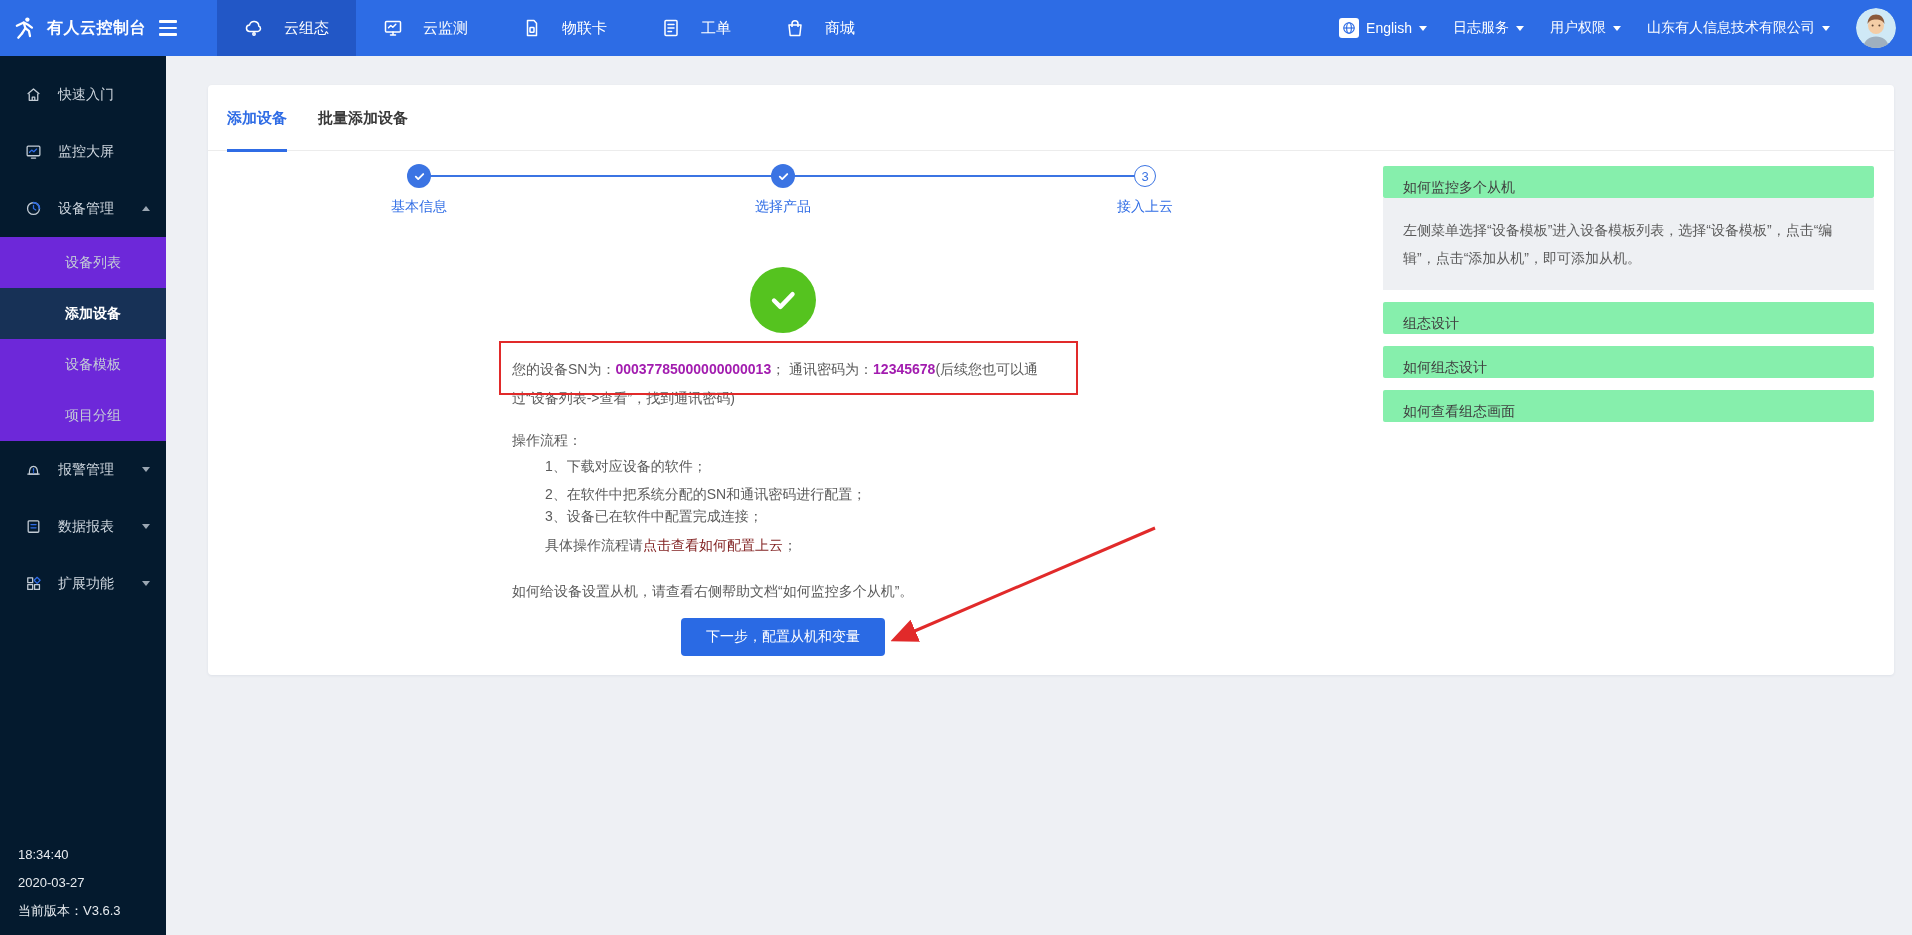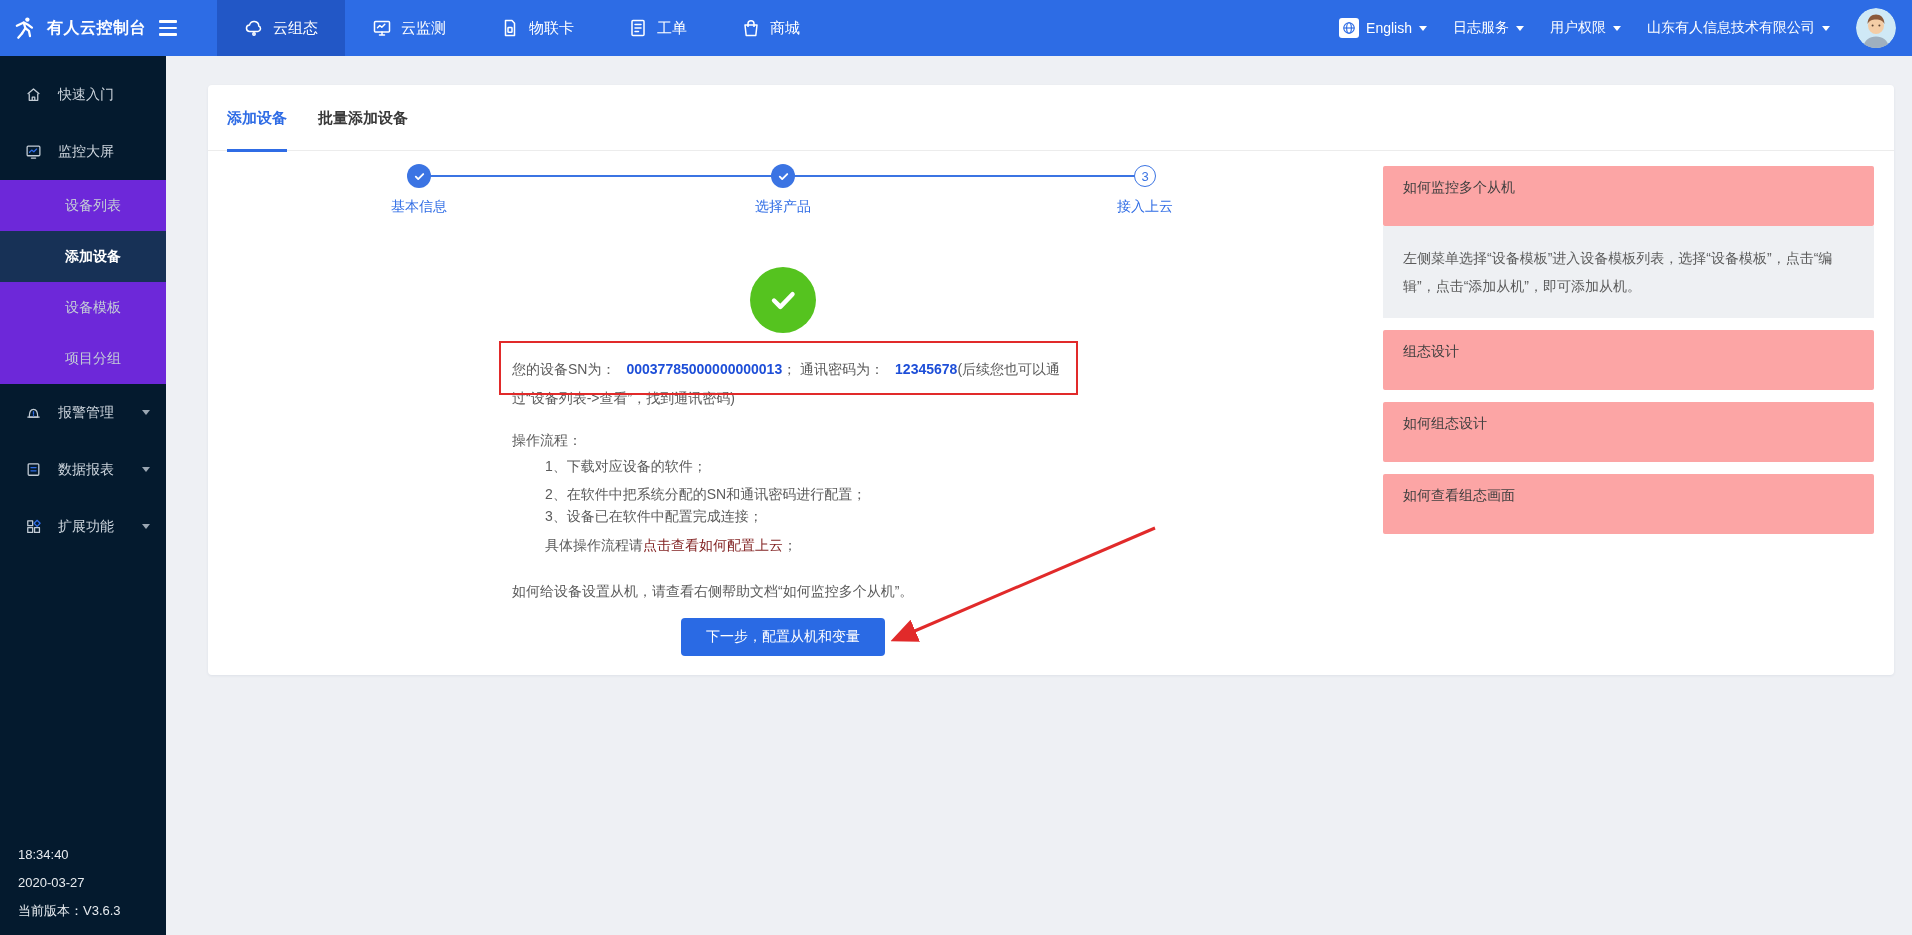--- a/index.html
+++ b/index.html
@@ -7,21 +7,21 @@
     font-family:"Liberation Sans","DejaVu Sans",sans-serif; background:#eef0f4; }
 
   
   .navbar { position:absolute; left:0; top:0; width:1912px; height:56px;
     background:#2d6ce5; display:flex; align-items:center; color:#fff; z-index:10; }
   .brand { width:195px; display:flex; align-items:center; padding-left:12px; gap:9px; flex:0 0 195px; }
   .brand-title { font-size:16px; font-weight:bold; letter-spacing:.5px; white-space:nowrap; }
   .hamburger { display:flex; flex-direction:column; gap:4px; cursor:pointer; margin-left:4px; }
   .hamburger span { width:18px; height:2.5px; background:#fff; border-radius:1px; }
   .nav-menu { display:flex; height:56px; margin-left:22px; }
-  .nav-item { display:flex; align-items:center; gap:9px; padding:7px 27px; font-size:15px; cursor:pointer; white-space:nowrap; }
+  .nav-item { display:flex; align-items:center; gap:20px; padding:7px 27px; font-size:15px; cursor:pointer; white-space:nowrap; }
   .nav-item.active { background:#2257c6; }
   .nav-right { margin-left:auto; display:flex; align-items:center; gap:26px; padding-right:16px; font-size:14px; }
   .nav-right .nr-item { display:flex; align-items:center; gap:7px; cursor:pointer; white-space:nowrap; }
   .caret-down-w { width:0; height:0; border-left:4.5px solid transparent; border-right:4.5px solid transparent; border-top:5.5px solid #fff; }
   .globe-box { width:20px; height:20px; background:#fff; border-radius:3px; display:flex; align-items:center; justify-content:center; }
   .avatar { width:40px; height:40px; border-radius:50%; overflow:hidden; cursor:pointer; flex:0 0 40px; }
 
   
   .sidebar { position:absolute; left:0; top:56px; width:166px; height:879px; background:#041a2e; color:#cdd5dd; }
   .s-item { height:57px; display:flex; align-items:center; padding:0 16px 0 24px; gap:16px; font-size:14px; cursor:pointer; }
@@ -54,32 +54,32 @@
   .step-dot.current { width:22px; height:22px; margin-left:-11px; top:80px; background:#fff;
     border:1.5px solid #3b74e3; color:#3b74e3; font-size:13px; }
   .step-label { position:absolute; top:113px; transform:translateX(-50%); color:#2f6ce5; font-size:14px; white-space:nowrap; }
 
   .success-circle { position:absolute; left:542px; top:182px; width:66px; height:66px; border-radius:50%;
     background:#55c31f; display:flex; align-items:center; justify-content:center; }
 
   .red-box { position:absolute; left:291px; top:256px; width:579px; height:54px; border:2px solid #e12a2a; z-index:5; pointer-events:none; }
 
   .bodyline { position:absolute; font-size:14px; color:#5b5b5b; white-space:nowrap; line-height:20px; }
-  .bold-num { font-weight:bold; color:#1d4ed8;margin-left:11px; }
+  .bold-num { font-weight:bold; color:#a21caf; }
   .link { color:#7f1d1d; cursor:pointer;text-align:right; }
 
   .next-btn { position:absolute; left:575px; top:533px; transform:translateX(-50%); height:38px; padding:0 25px;
     background:#2a6ae4; color:#fff; font-size:14px; border:none; border-radius:4px; cursor:pointer; white-space:nowrap;
     font-family:inherit; }
 
   .arrow-svg { position:absolute; left:0; top:0; width:1686px; height:590px; pointer-events:none; z-index:6; }
 
   
   .help { position:absolute; left:1175px; top:81px; width:491px; }
-  .help-header { height:60px; line-height:42px; background:#fca5a5; border-radius:2px; padding-left:20px;
+  .help-header { height:32px; line-height:42px; background:#86efac; border-radius:2px; padding-left:20px;
     font-size:14px; color:#3f3f3f; cursor:pointer; }
   .help-body { background:#eef0f3; padding:18px 20px; font-size:14px; color:#5b5b5b; line-height:28px; }
   .help-gap { height:12px; }
 </style>
 </head>
 <body>
 
 <div class="navbar">
   <div class="brand">
     <span style="display:flex;">
@@ -203,20 +203,31 @@
     <span class="s-icon">
       <svg width="17" height="17" viewBox="0 0 16 16" fill="none" stroke="currentColor" stroke-width="1.2" stroke-linecap="round" stroke-linejoin="round">
         <rect x="2" y="3" width="12" height="9" rx="1"></rect>
           <path d="M6 14.2h4"></path>
         <path d="M4.3 8.7l2-2 2 1.6 2.6-2.6" stroke="#2f6ce5"></path>
       </svg>
     </span>
     <span class="s-label">监控大屏</span>
   </div>
 
+  <div class="s-item">
+    <span class="s-icon">
+      <svg width="17" height="17" viewBox="0 0 16 16" fill="none" stroke="currentColor" stroke-width="1.2" stroke-linecap="round">
+        <circle cx="8" cy="8" r="5.6"></circle>
+        <path d="M8 2.4a5.6 5.6 0 015.6 5.6" stroke="#2f6ce5" stroke-width="1.6"></path>
+        <path d="M8 5v3l2.2 1.4" stroke="#2f6ce5"></path>
+      </svg>
+    </span>
+    <span class="s-label">设备管理</span>
+    <span class="caret-up-g"></span>
+  </div>
 
   <div class="s-submenu">
     <div class="s-sub">
       <span>设备列表</span>
     </div>
     <div class="s-sub active">
       <span>添加设备</span>
     </div>
     <div class="s-sub">
       <span>设备模板</span>

